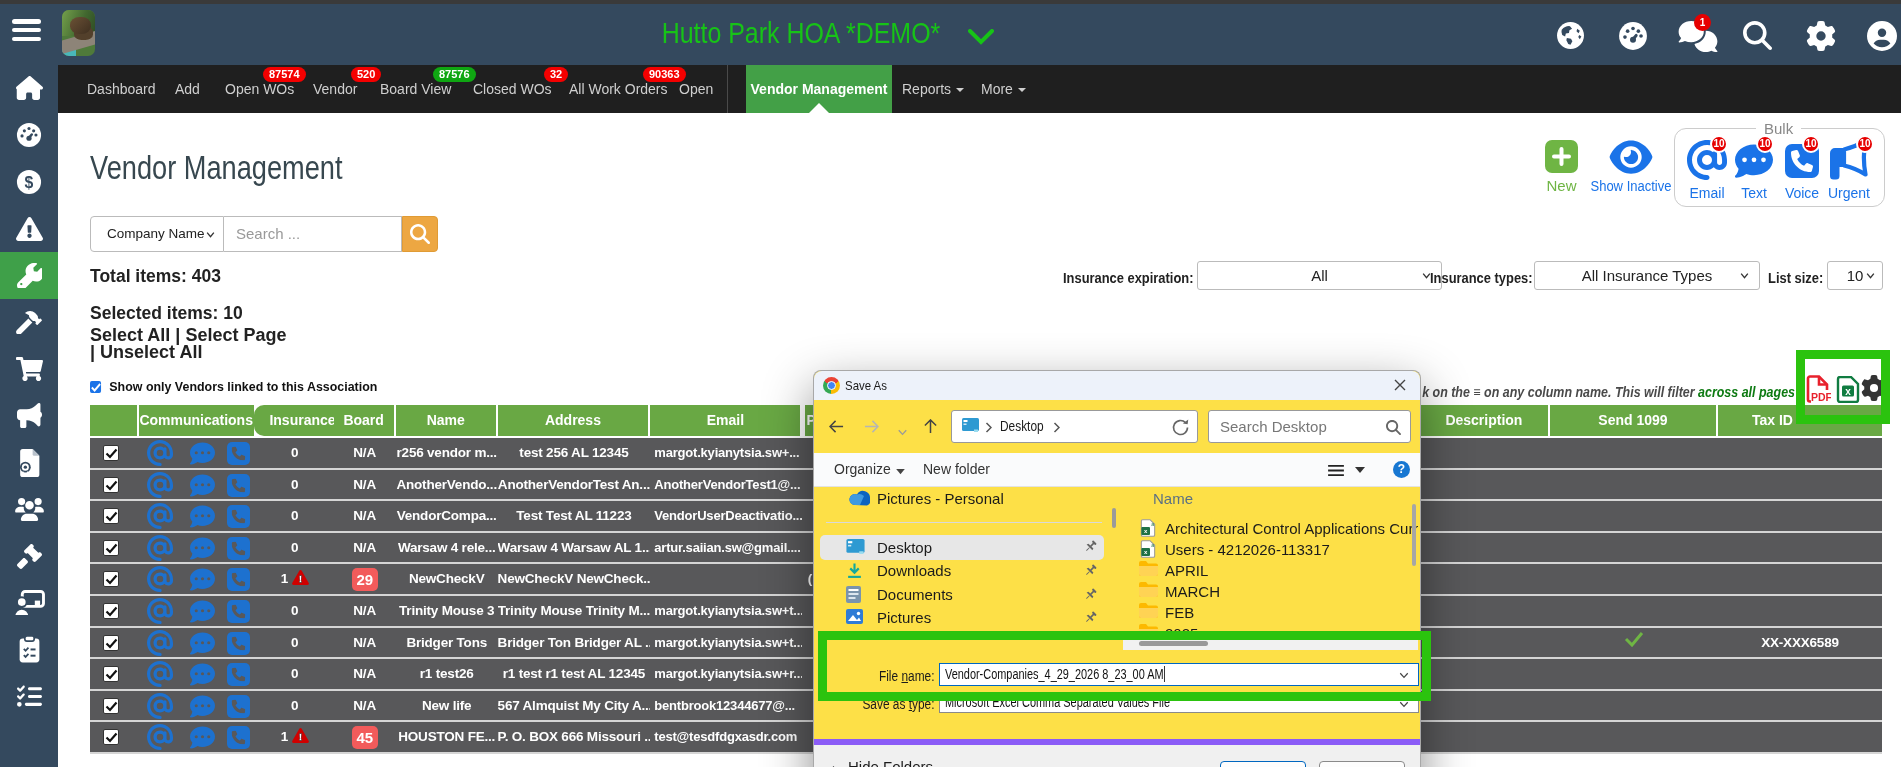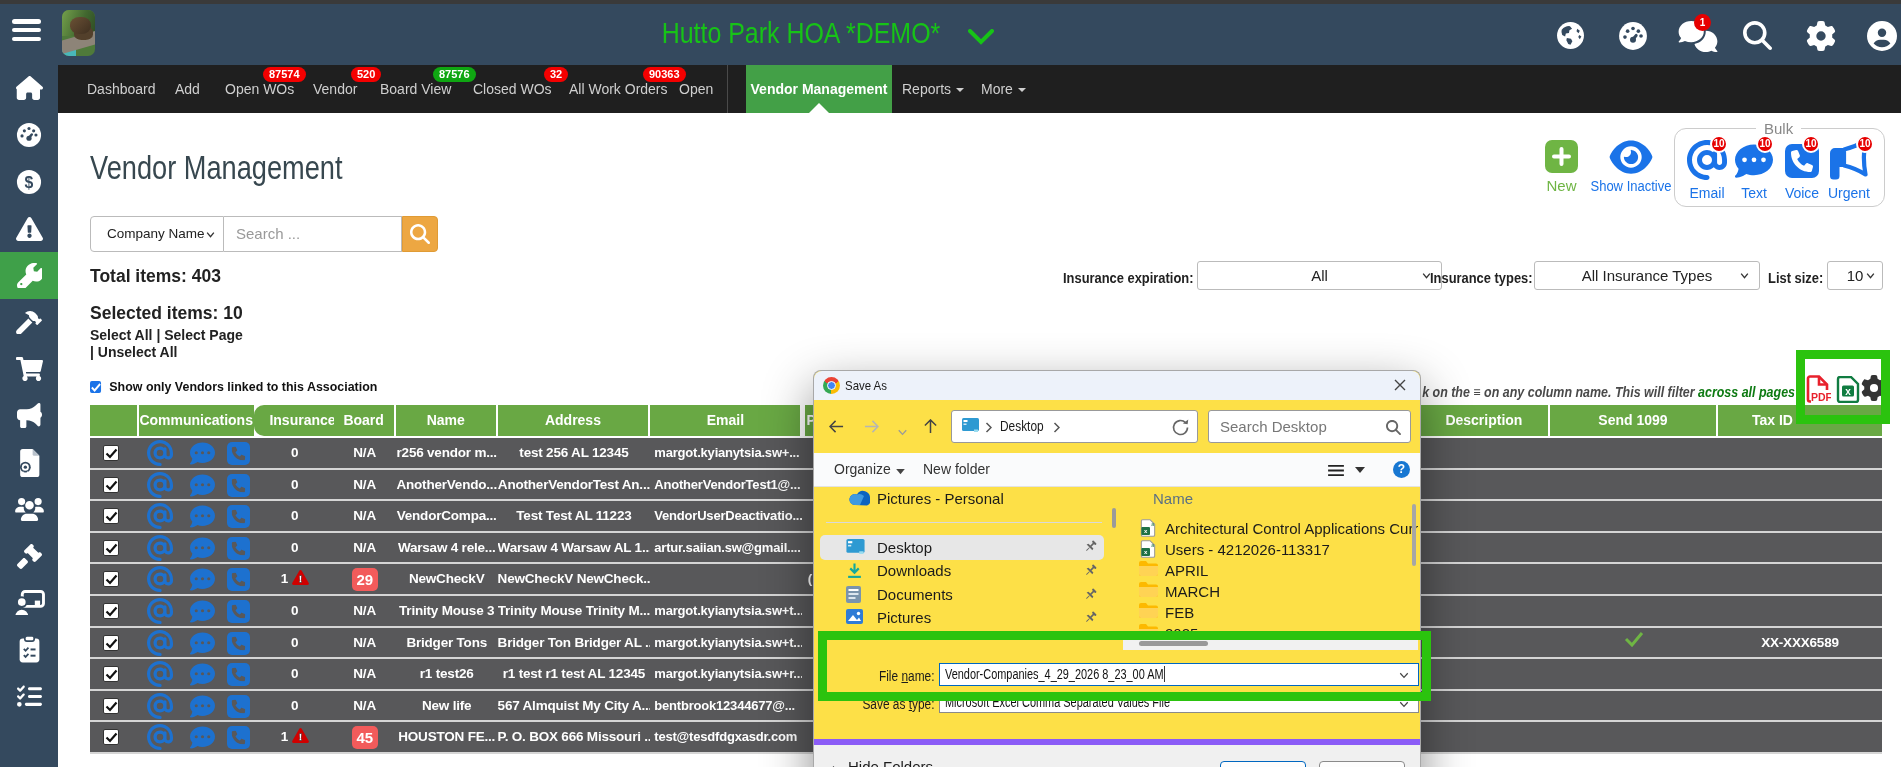--- a/index.html
+++ b/index.html
@@ -37,21 +37,21 @@
 .sic.active{background:#3fa049;}
 
 #h1{left:90px;top:148px;font-size:34px;color:#37474f;transform:scaleX(.8);transform-origin:left;white-space:nowrap;}
 
 .box{position:absolute;background:#fff;border:1px solid #bbb;}
 #selCompany{left:90px;top:216px;width:134px;height:36px;border-radius:4px 0 0 4px;font-size:13.5px;color:#222;line-height:34px;text-align:left;padding-left:16px;}
 #searchInput{left:224px;top:216px;width:178px;height:36px;border-left:none;color:#999;font-size:15px;line-height:34px;padding-left:12px;}
 #searchBtn{left:402px;top:216px;width:36px;height:36px;background:#eda742;border:1px solid #e09b35;border-radius:0 4px 4px 0;display:flex;align-items:center;justify-content:center;position:absolute;}
 #totals{left:90px;top:266px;font-size:17.5px;font-weight:bold;color:#222;}
 #selected{left:90px;top:302.5px;font-size:17.5px;font-weight:bold;color:#222;}
-#selall{left:90px;top:326.5px;font-size:14px;font-weight:bold;color:#222;line-height:17.2px;}
+#selall{left:90px;top:326.5px;font-size:18px;font-weight:bold;color:#222;line-height:17.2px;}
 #chkrow{left:90px;top:379px;font-size:13.5px;font-weight:bold;color:#111;transform:scaleX(.92);transform-origin:left center;white-space:nowrap;}
 #chkrow .cb{display:inline-block;width:12px;height:12px;background:#1a73e8;border-radius:2px;vertical-align:-2px;margin-right:9px;position:relative;}
 #chkrow .cb svg{position:absolute;left:1px;top:2px;}
 
 .flabel{position:absolute;font-size:15px;font-weight:bold;color:#222;top:269px;transform:scaleX(.86);transform-origin:left center;white-space:nowrap;}
 .fsel{position:absolute;top:261px;height:29px;border:1px solid #bbb;border-radius:3px;background:#fff;font-size:15px;color:#222;text-align:center;line-height:27px;}
 
 #newBtn{left:1545px;top:140px;width:33px;height:33px;background:#6fb544;border-radius:7px;display:flex;align-items:center;justify-content:center;position:absolute;}
 #newLbl{left:1545px;top:177px;width:33px;text-align:center;font-size:15px;color:#6fb544;position:absolute;}
 #eyeIc{left:1603px;top:138px;position:absolute;}

